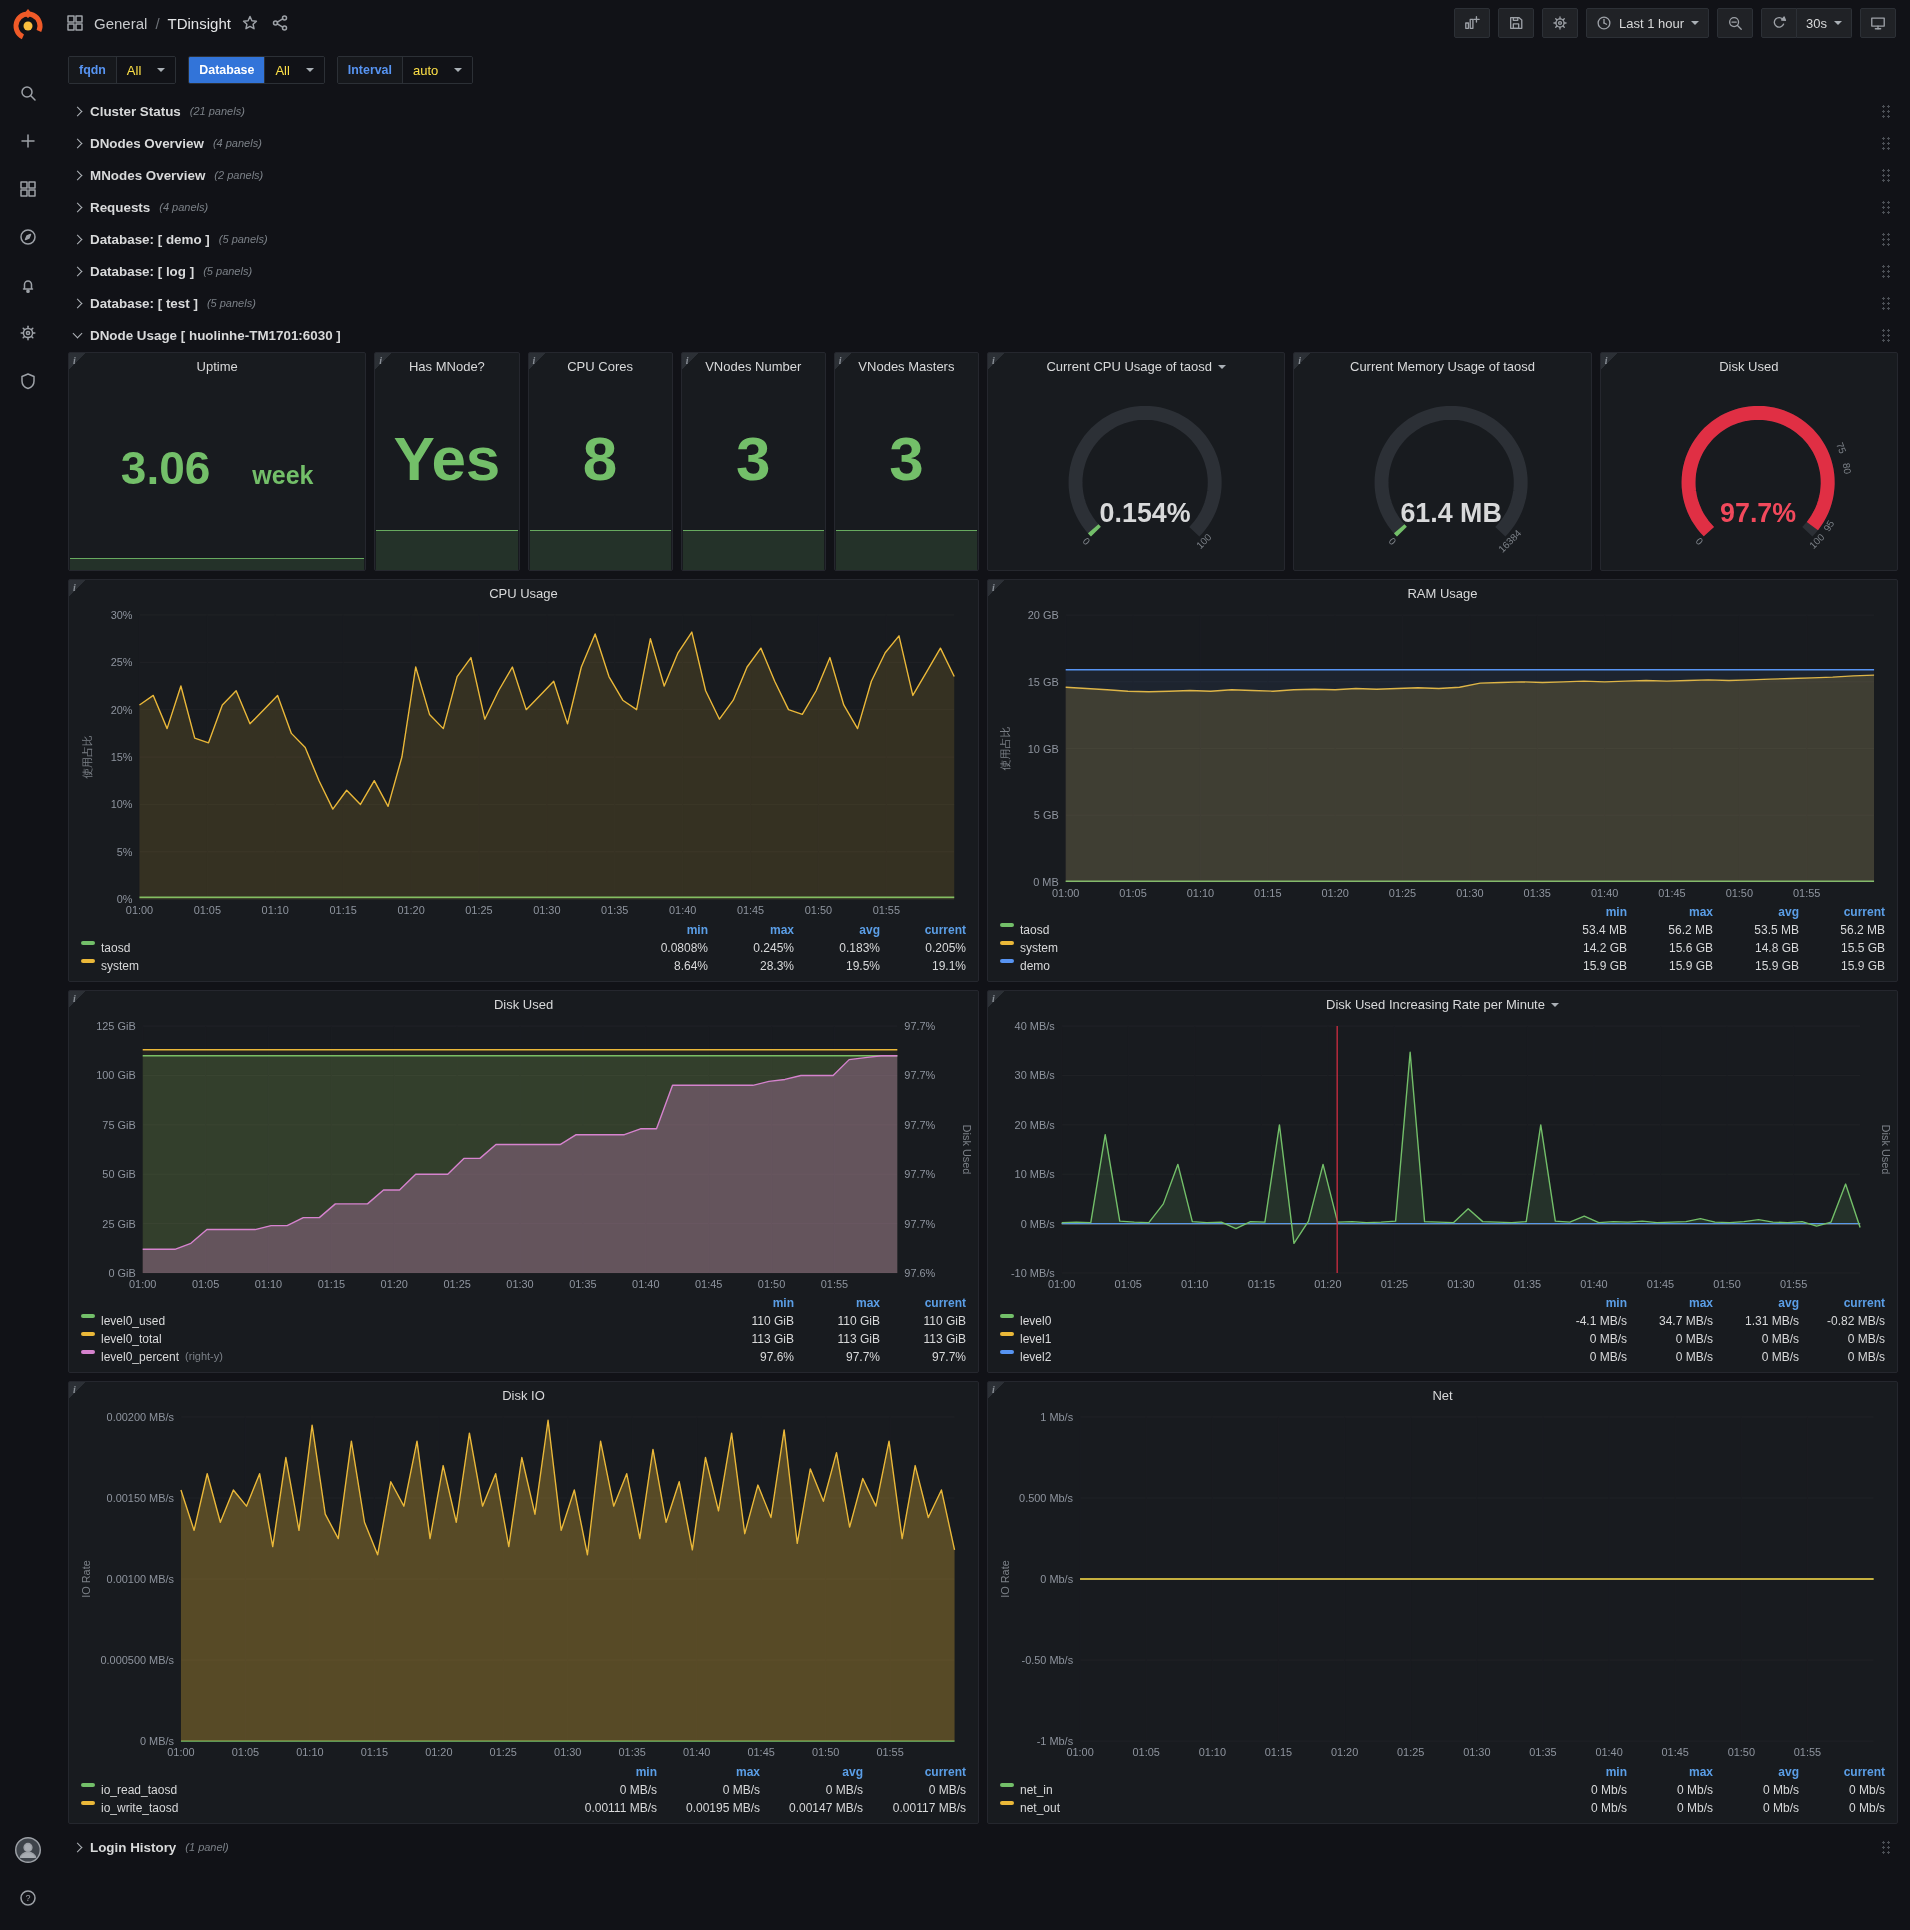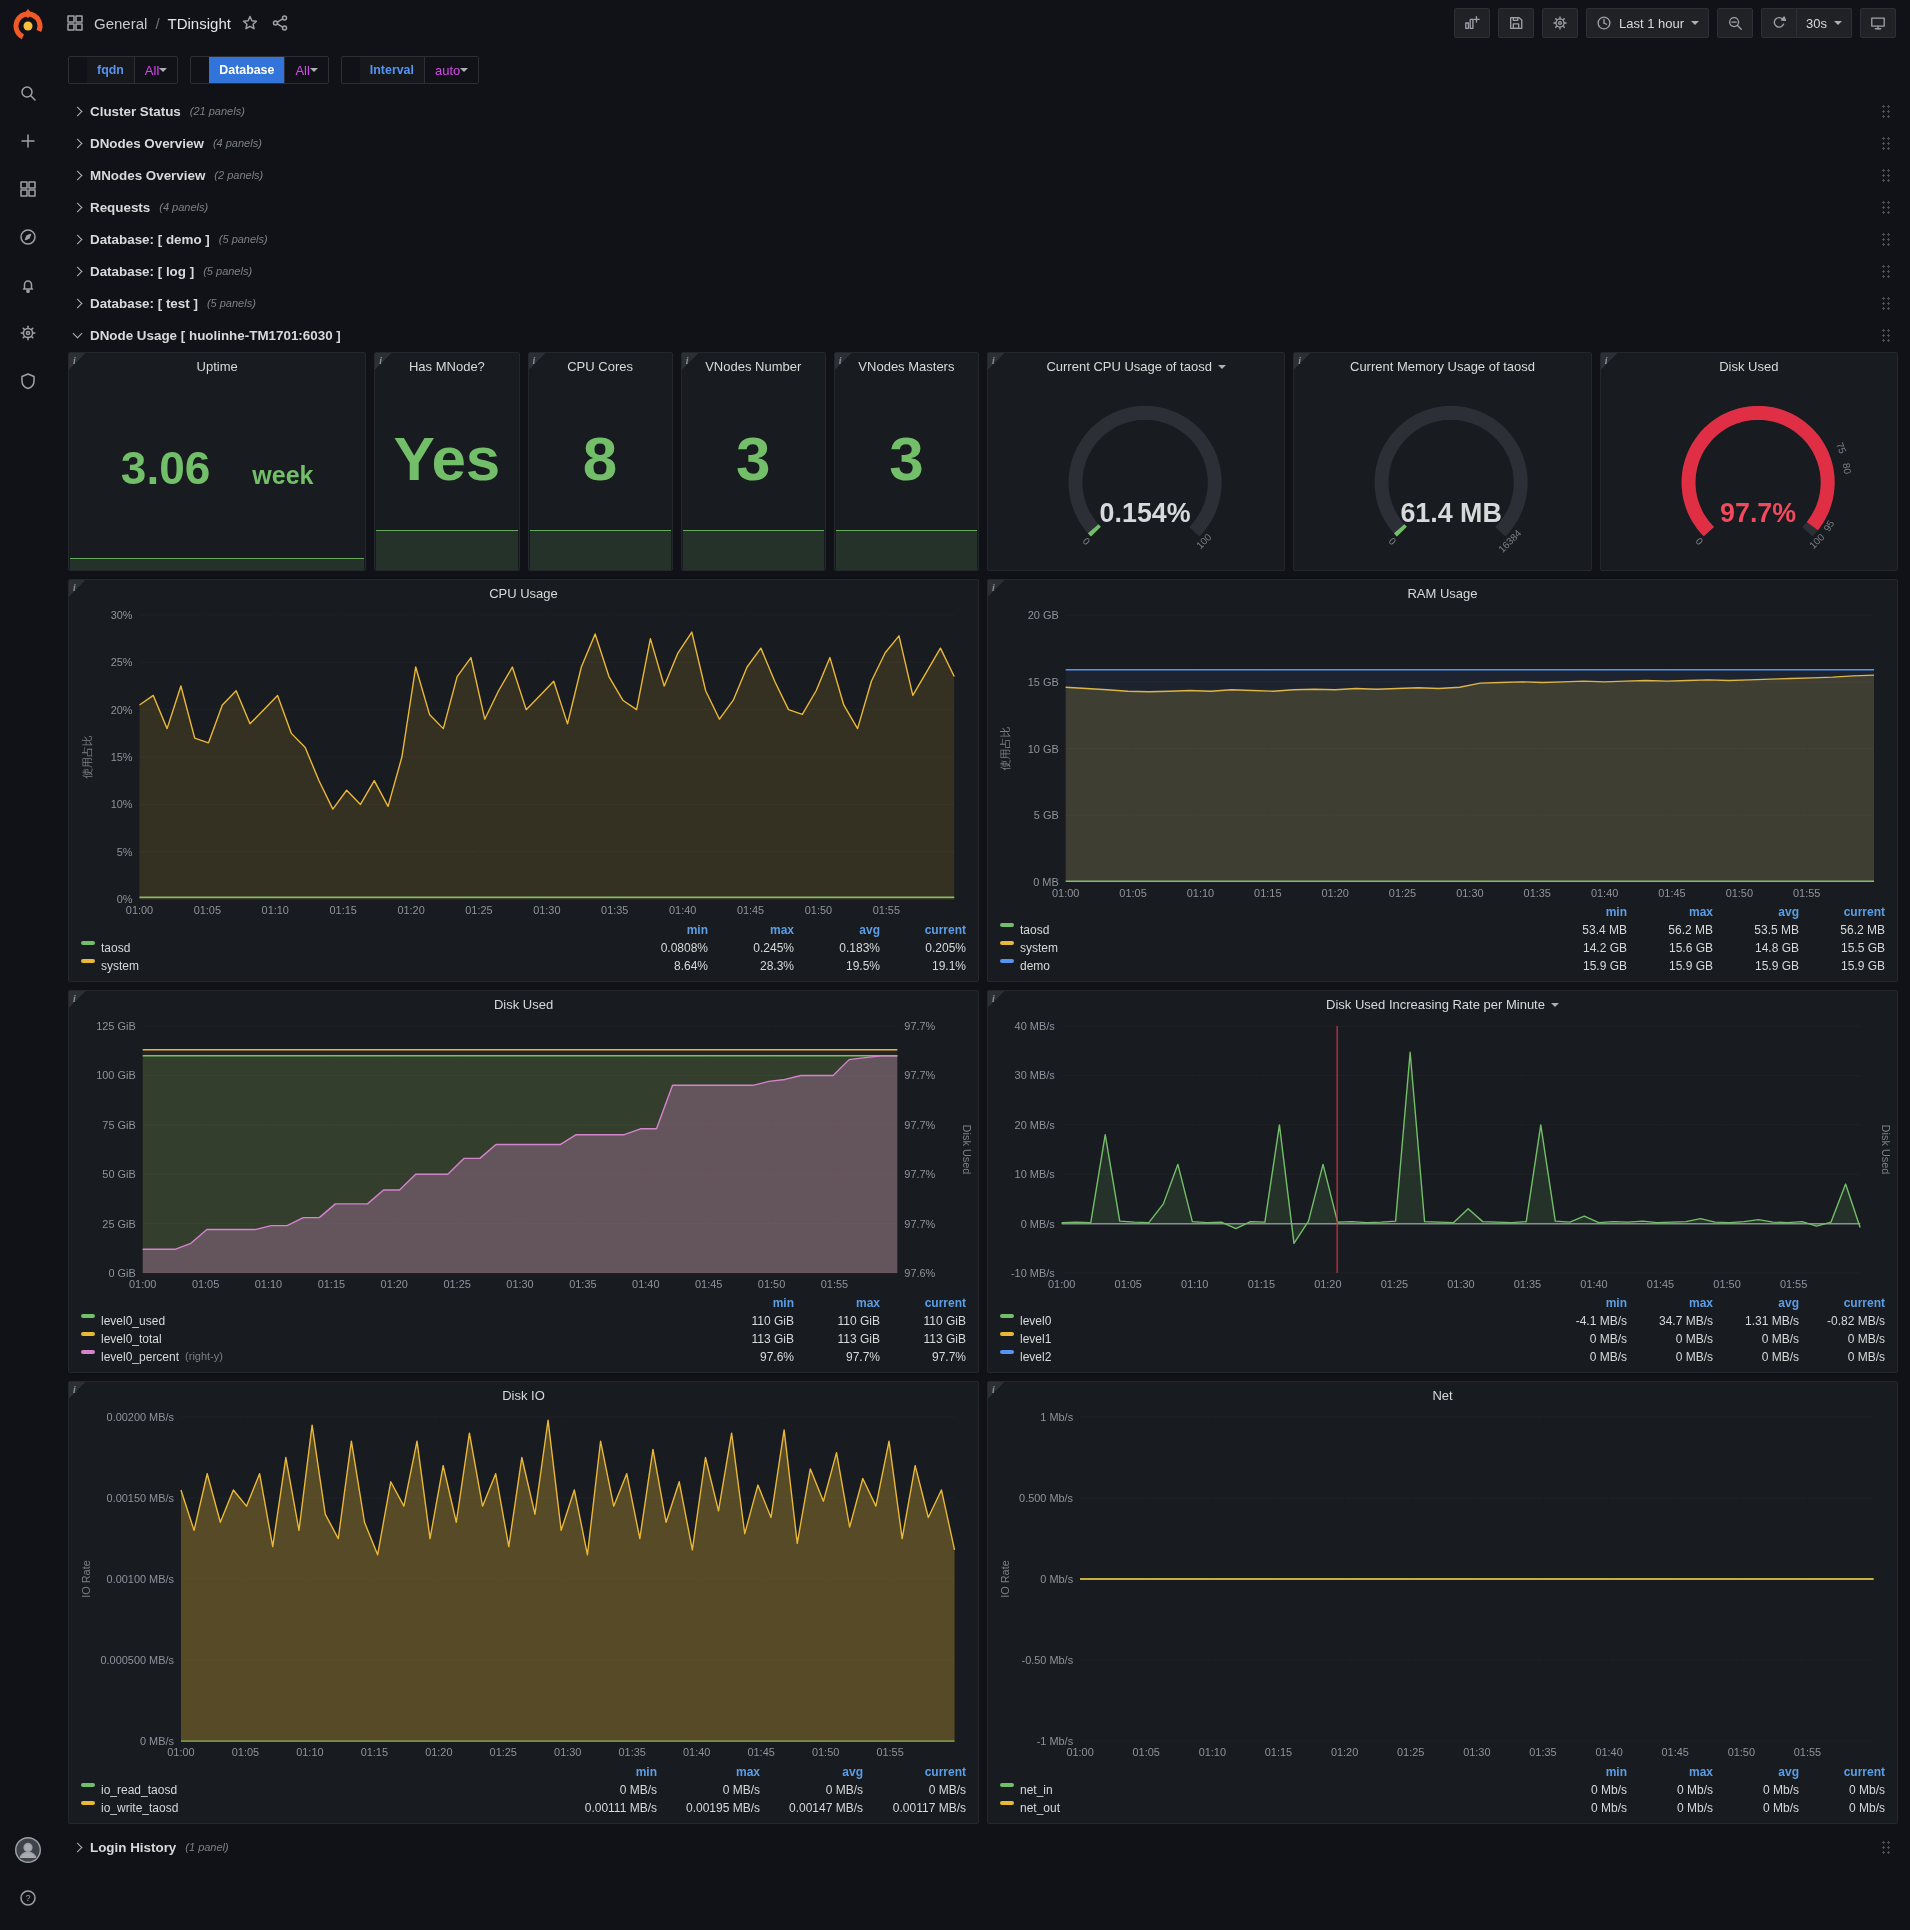--- a/index.html
+++ b/index.html
@@ -27,24 +27,24 @@
   .btn-group { display:flex; }
   .btn-group .nav-btn { border-radius:0; }
   .btn-group .nav-btn:first-child { border-radius:2px 0 0 2px; }
   .btn-group .nav-btn:last-child { border-radius:0 2px 2px 0; border-left:none; }
   .nav-btn { height:30px; min-width:32px; display:flex; align-items:center; justify-content:center; gap:7px; padding:0 9px; background:#202226; border:1px solid #2c3036; border-radius:2px; color:#d8d9da; font-size:13px; cursor:pointer; white-space:nowrap; }
   .caret { width:0; height:0; border-left:4px solid transparent; border-right:4px solid transparent; border-top:4px solid #aab0b6; display:inline-block; }
 
   
   .dash { flex:1; padding:6px 12px 12px; overflow:hidden; }
   .submenu { display:flex; gap:12px; align-items:center; padding:4px 0 12px; }
-  .var-group { display:flex; border:1px solid #2c3036; border-radius:2px; overflow:hidden; height:28px; cursor:pointer;padding-left:18px; }
+  .var-group { display:flex; border:1px solid #2c3036; border-radius:2px; overflow:hidden; height:28px; cursor:pointer; }
   .var-label { padding:0 10px; display:flex; align-items:center; color:#5794f2; background:#16181c; font-weight:700; font-size:12.4px; }
   .var-label.solid { background:#3274d9; color:#fff; }
-  .var-value { padding:0 10px; display:flex; align-items:center; gap:0; background:#111217; color:#d946ef; border-left:1px solid #2c3036; }
+  .var-value { padding:0 10px; display:flex; align-items:center; gap:16px; background:#111217; color:#fde047; border-left:1px solid #2c3036; }
 
   .row-head { height:30px; display:flex; align-items:center; gap:9px; padding:0 6px; cursor:pointer; margin-bottom:2px; }
   .row-head .r-title { font-weight:700; font-size:13.4px; color:#d8d9da; }
   .row-head .r-count { font-style:italic; font-size:11px; color:#7b8087; }
   .row-head .r-space { flex:1; }
   .drag { width:11px; height:15px; opacity:.55; background-image:radial-gradient(#7b8087 1.1px, transparent 1.2px); background-size:5px 5px; cursor:grab; }
   .chev { display:inline-block; width:7px; height:7px; border-right:1.8px solid #b0b4ba; border-bottom:1.8px solid #b0b4ba; }
   .chev.right { transform:rotate(-45deg); }
   .chev.down  { transform:rotate(45deg); margin-top:-4px; }
 

